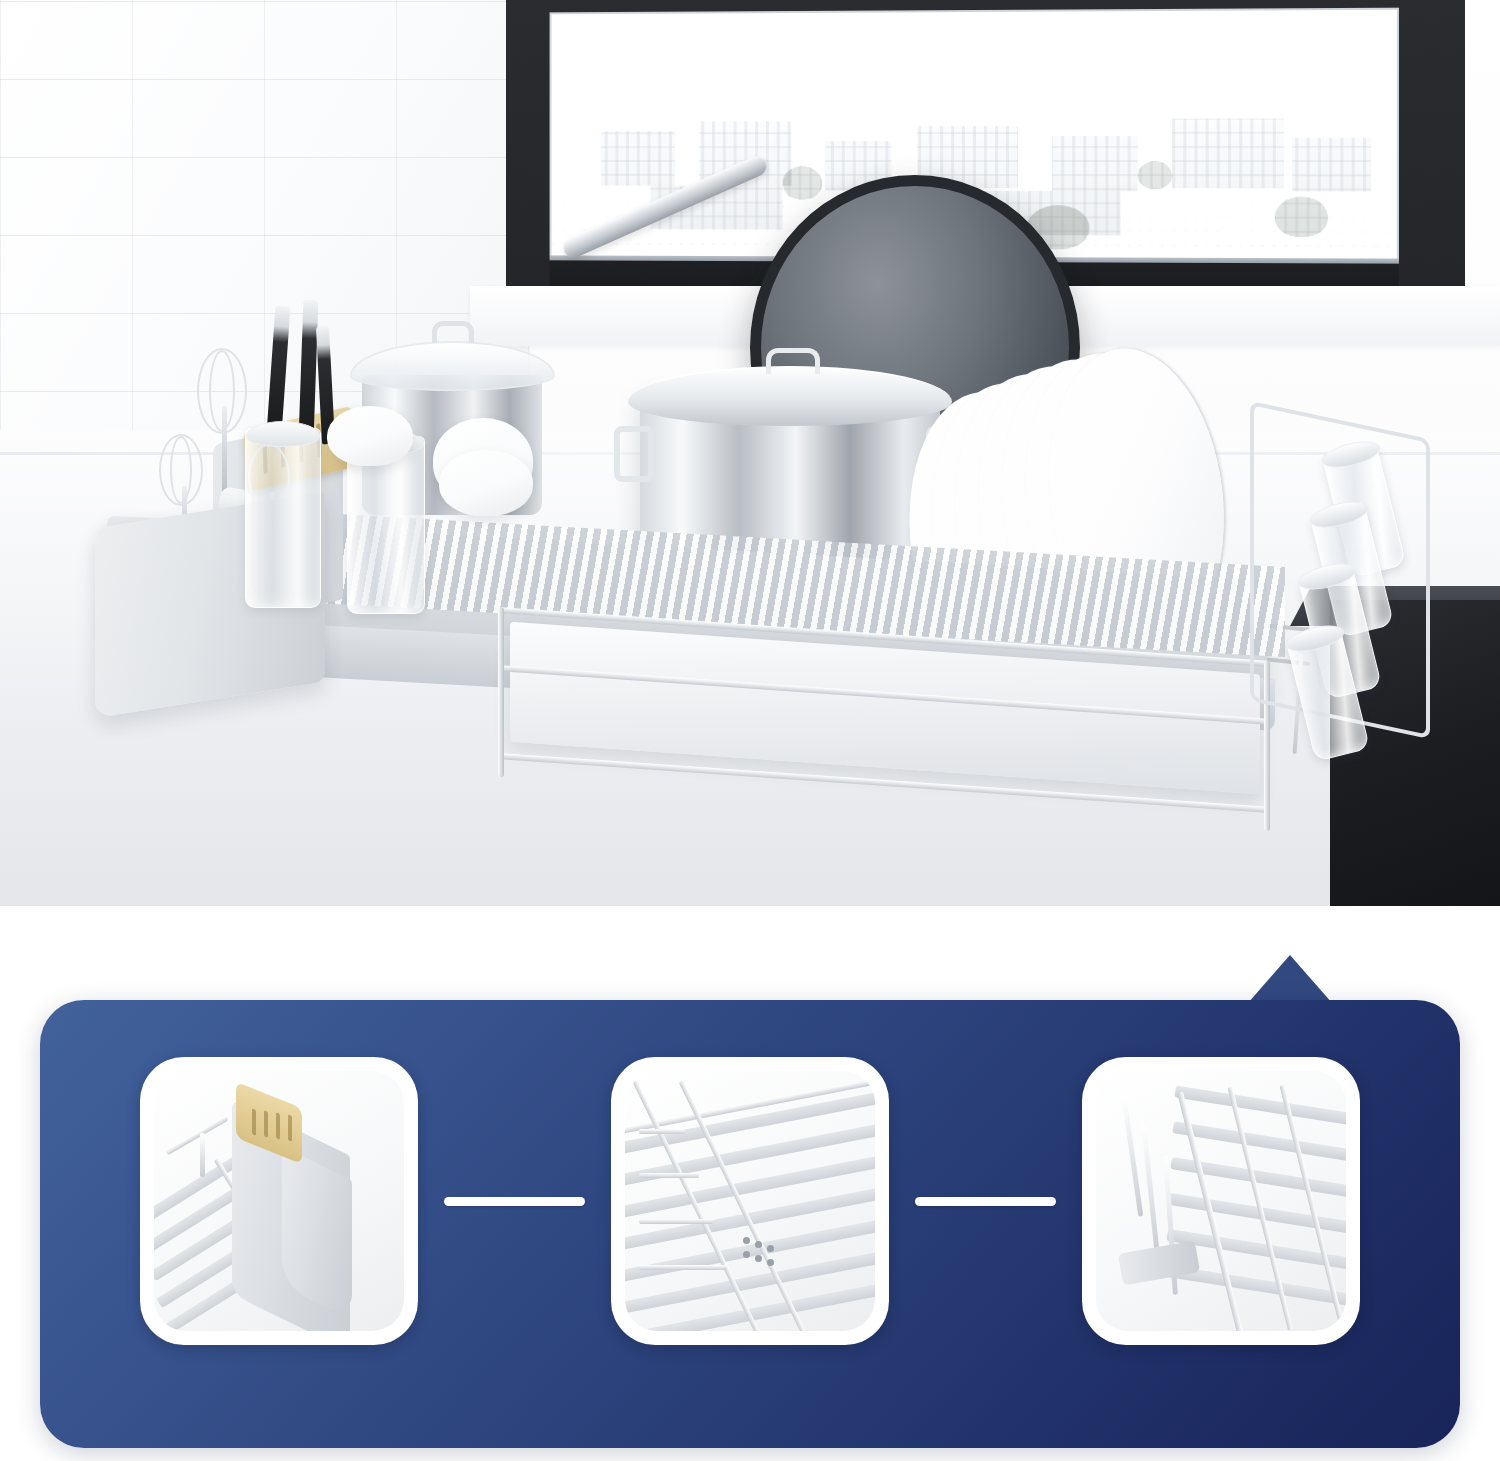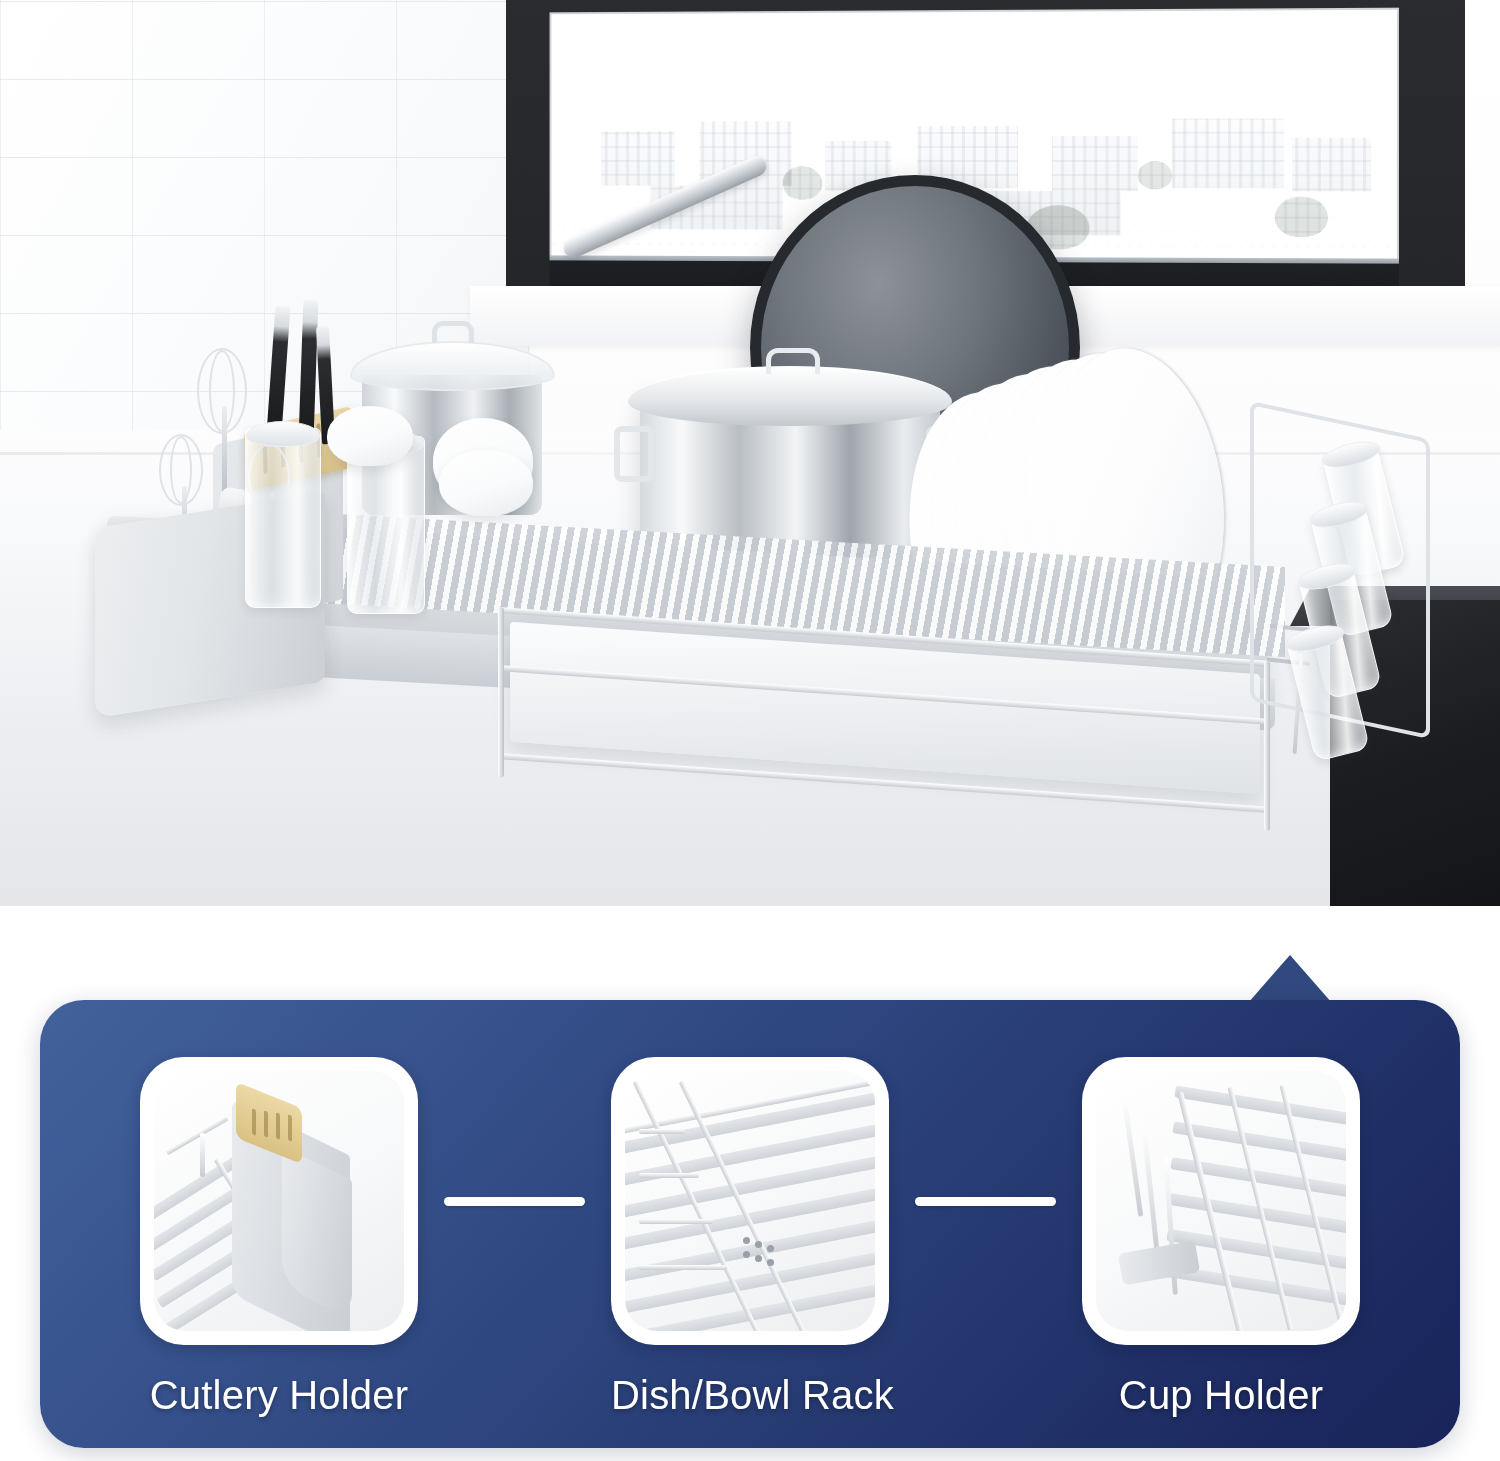--- a/index.html
+++ b/index.html
@@ -580,23 +580,16 @@
           <div class="tg-wire" style="left:186px; top:12px; width:250px; height:5px; transform:rotate(76deg); transform-origin:left center;"></div>
           <div class="tg-wire" style="left:34px;  top:26px;  width:5px; height:120px; transform:rotate(-8deg); border-radius:3px;"></div>
           <div class="tg-wire" style="left:52px;  top:54px;  width:5px; height:130px; transform:rotate(-6deg); border-radius:3px;"></div>
           <div class="tg-wire" style="left:72px;  top:84px;  width:5px; height:140px; transform:rotate(-4deg); border-radius:3px;"></div>
           <div class="tg-caddy" style="left:24px; top:176px; width:78px; height:32px; transform:rotate(-10deg); border-radius:6px;"></div>
         </div>
       </div>
 
     </div>
 
-    <div class="labels">
-      <div class="label">Cutlery Holder</div>
-      <div class="label-gap"></div>
-      <div class="label">Dish/Bowl Rack</div>
-      <div class="label-gap"></div>
-      <div class="label">Cup Holder</div>
-    </div>
 
   </div>
 
 </div>
 
 </body></html>

